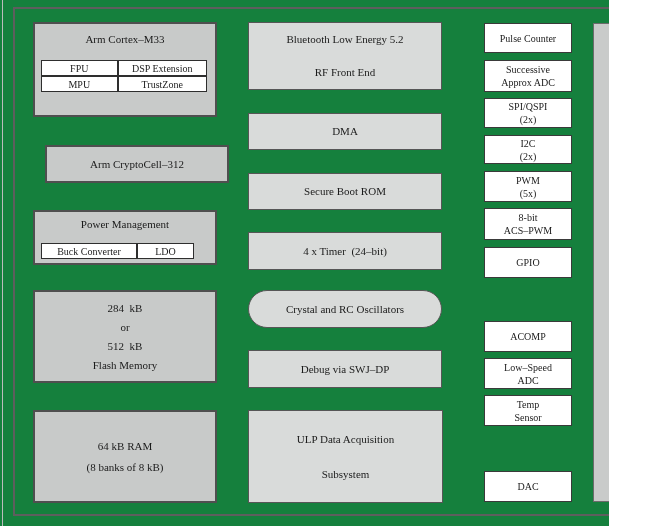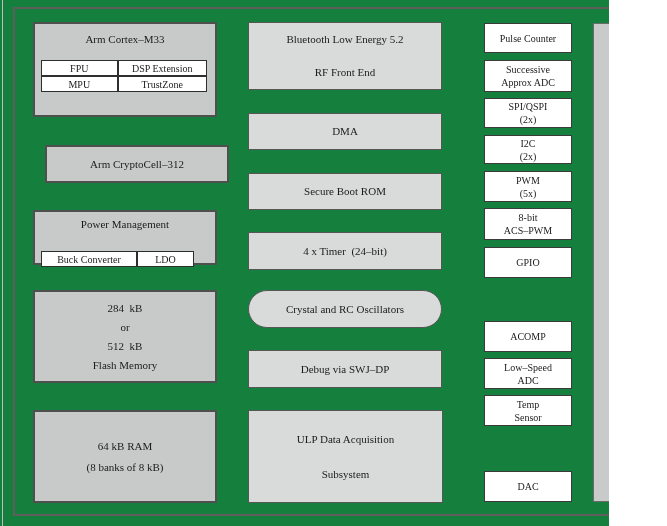--- a/index.html
+++ b/index.html
@@ -29,21 +29,21 @@
   .pre { white-space:pre; }
 
   
   .cortex   { left:33px; top:22px;  width:184px; height:95px; justify-content:flex-start; padding-top:8px; }
   .cortex-title { line-height:15px; margin-bottom:13px; }
   .subrow   { display:flex; width:100%; box-sizing:border-box; padding:0 8px 0 6px;
               justify-content:flex-start; margin-bottom:0; }
   .w1 { width:77px; } .w2 { width:90px; }
   .crypto   { left:16px; top:145px; width:184px; height:38px;margin-left:29px; }
   .power    { left:33px; top:210px; width:184px; height:55px; justify-content:flex-start; padding-top:5px; }
-  .power-title { line-height:15px; margin-bottom:19px; }
+  .power-title { line-height:15px; margin-bottom:11px; }
   .bw1 { width:96px; } .bw2 { width:57px; }
   .flash    { left:33px; top:290px; width:184px; height:93px; gap:4px; }
   .ram      { left:33px; top:410px; width:184px; height:93px; gap:6px; }
 
   
   .ble      { left:248px; top:22px;  width:194px; height:68px; gap:18px; }
   .dma      { left:248px; top:113px; width:194px; height:37px; }
   .sboot    { left:248px; top:173px; width:194px; height:37px; }
   .timer    { left:248px; top:232px; width:194px; height:38px; }
   .osc      { left:248px; top:290px; width:194px; height:38px;border-radius:19px; }

